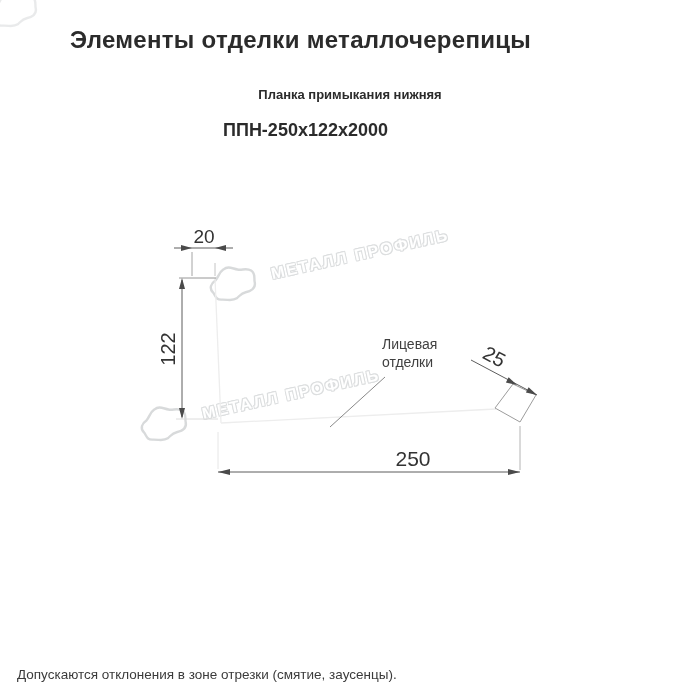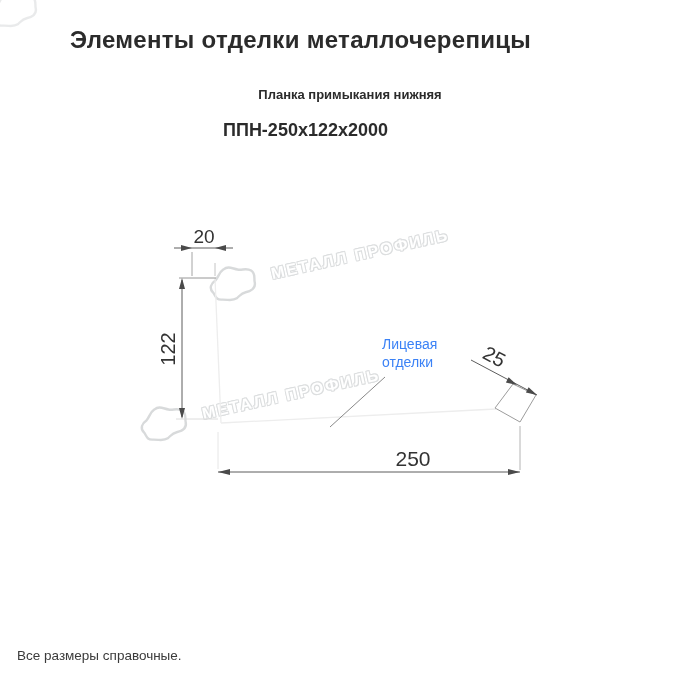--- a/index.html
+++ b/index.html
@@ -17,21 +17,21 @@
   .wm1{top:268px;left:205px;}
   .wm2{top:408px;left:136px;}
   .wm0{top:-6px;left:-14px;opacity:.55;}
   
   .dim{color:#333;white-space:nowrap;}
   .dim20{left:204px;top:237px;font-size:19px;transform:translate(-50%,-50%);}
   .dim122{left:168px;top:349px;font-size:20px;transform:translate(-50%,-50%) rotate(-90deg);}
   .dim250{left:369px;top:459px;font-size:21px;}
   .dim250{transform:translate(-50%,-50%);margin-left:44px;}
   .dim25{left:494px;top:357px;font-size:20px;transform:translate(-50%,-50%) rotate(28deg);}
-  .facelabel{left:382px;top:336px;font-size:14px;line-height:17.5px;color:#3b82f6;}
+  .facelabel{left:382px;top:336px;font-size:14px;line-height:17.5px;color:#404040;}
   .facelabel span{display:block;}
   
   .note{left:17px;font-size:13.5px;color:#3b3b3b;}
   .note1{top:648px;}
   .note2{top:667px;}
   svg.lineart{position:absolute;left:0;top:0;z-index:1;}
   .z2{z-index:2;} .z0{z-index:0;}
 </style>
 </head>
 <body>
@@ -107,15 +107,15 @@
   <div class="abs dim dim20 z2">20</div>
   <div class="abs dim dim122 z2">122</div>
   <div class="abs dim dim250 z2">250</div>
   <div class="abs dim dim25 z2">25</div>
 
   <div class="abs facelabel z2">
     <span>Лицевая</span>
     <span>отделки</span>
   </div>
 
-  <div class="abs note note1 z2">Все размеры справочные.</div>
+  <div class="abs note note2 z2">Допускаются отклонения в зоне отрезки (смятие, заусенцы).</div>
 
 </div>
 
 </body></html>

